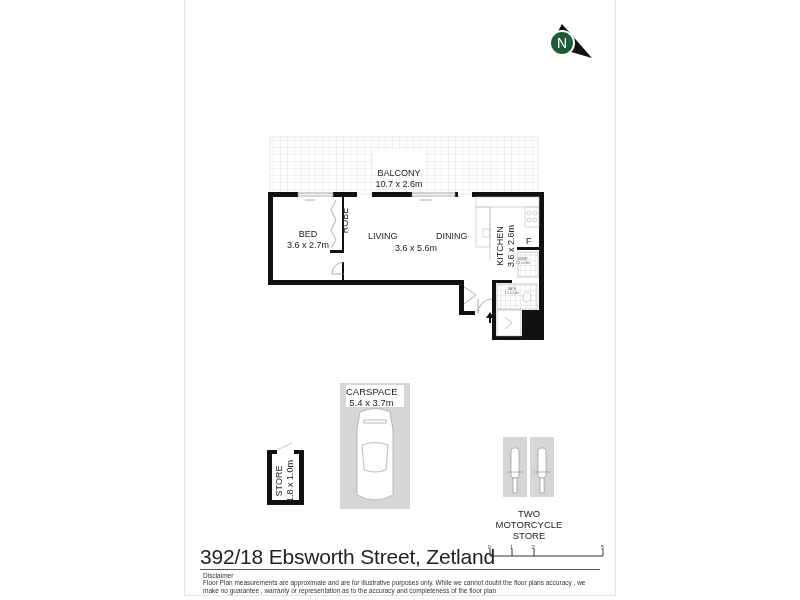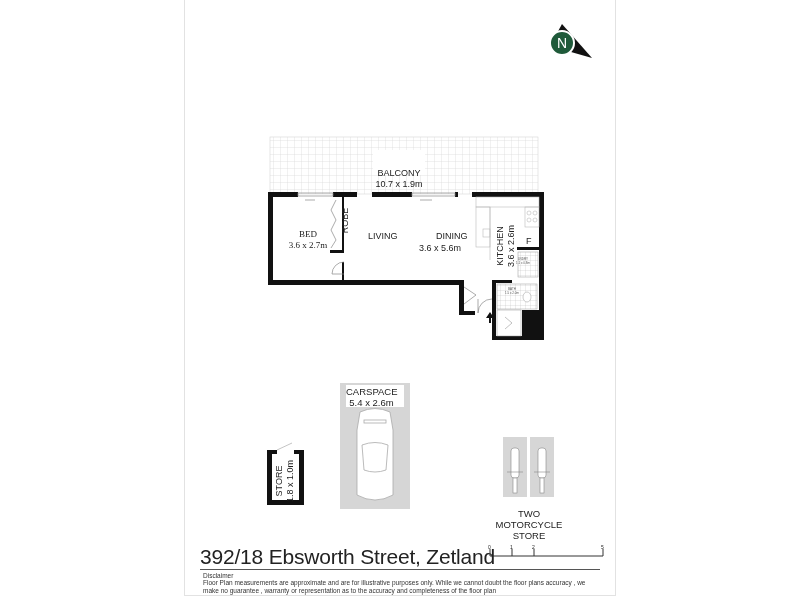--- a/index.html
+++ b/index.html
@@ -137,38 +137,38 @@
     <line x1="490" y1="556" x2="603" y2="556"></line>
     <line x1="490" y1="549" x2="490" y2="556"></line>
     <line x1="512" y1="549" x2="512" y2="556"></line>
     <line x1="534" y1="549" x2="534" y2="556"></line>
     <line x1="603" y1="549" x2="603" y2="556"></line>
   </g>
 </svg>
 
 <div class="plan-label" style="left:373px;top:168px;width:52px;">
   <div>BALCONY</div>
-    <div>10.7 x 1.9m</div>
+    <div>10.7 x 2.6m</div>
 </div>
-<div class="plan-label" style="left:283px;top:229px;width:50px;font-family:Liberation Serif, serif;">
+<div class="plan-label" style="left:283px;top:229px;width:50px;">
   <div>BED</div>
     <div>3.6 x 2.7m</div>
 </div>
 <div class="plan-label" style="left:333px;top:215px;transform:rotate(-90deg);">ROBE</div>
 <div class="plan-label" style="left:368px;top:231px;text-align:center;">LIVING</div>
 <div class="plan-label" style="left:436px;top:231px;">DINING</div>
-<div class="plan-label" style="left:395px;top:243px;margin-left:24px;">3.6 x 5.6m</div>
+<div class="plan-label" style="left:395px;top:243px;">3.6 x 5.6m</div>
 <div class="plan-label" style="left:485px;top:235px;transform:rotate(-90deg);">
   <div>KITCHEN</div>
     <div>3.6 x 2.6m</div>
 </div>
 <div class="plan-label" style="left:526px;top:236px;">F</div>
 <div class="plan-label" style="left:346px;top:386px;width:51px;font-size:9.5px;">
   <div>CARSPACE</div>
-    <div>5.4 x 2.6m</div>
+    <div>5.4 x 3.7m</div>
 </div>
 <div class="plan-label" style="left:264px;top:470px;width:42px;transform:rotate(-90deg);">
   <div>STORE</div>
     <div>1.8 x 1.0m</div>
 </div>
 <div class="plan-label" style="left:495px;top:508px;width:68px;font-size:9.5px;">
   <div>TWO</div>
     <div>MOTORCYCLE</div>
     <div>STORE</div>
 </div>

